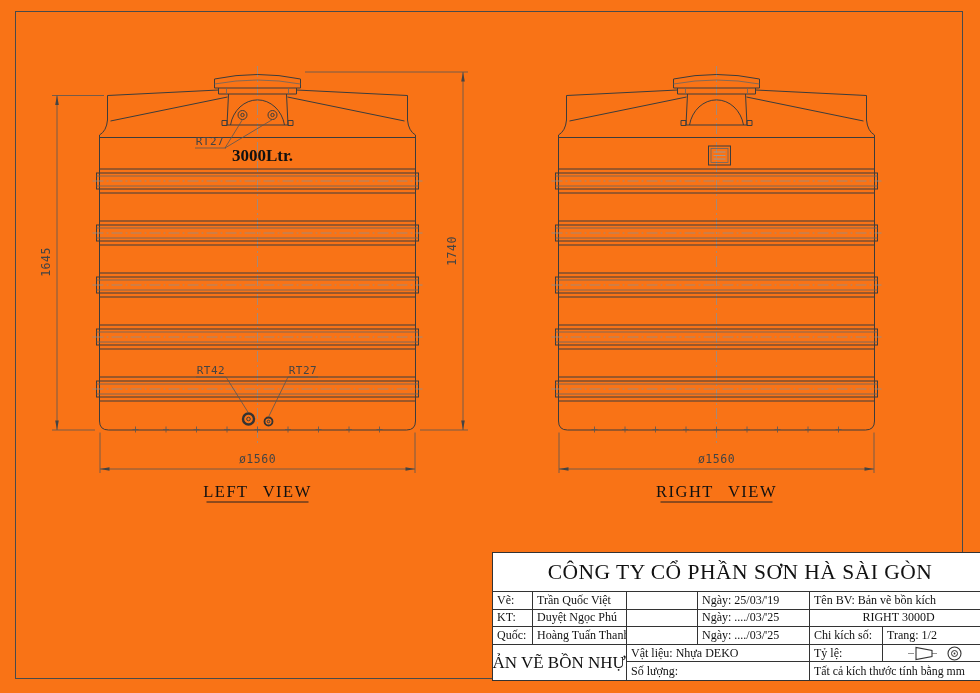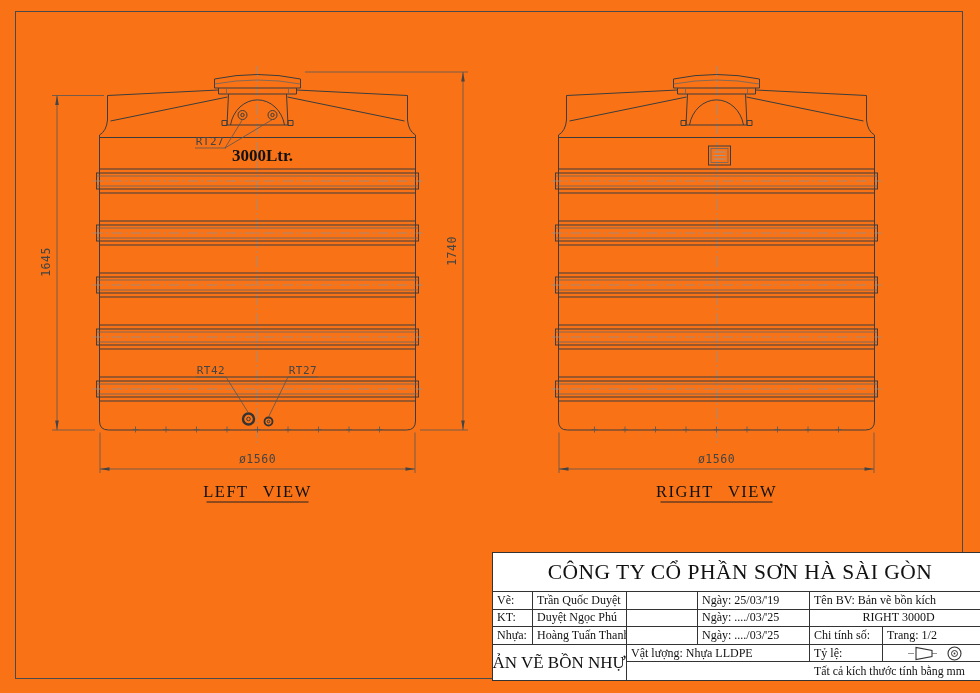--- a/index.html
+++ b/index.html
@@ -233,47 +233,48 @@
       <line x1="463" y1="72" x2="463" y2="430" stroke="#555" stroke-width="0.8" fill="none"></line>
       <polygon points="463,72 461.2,81.5 464.8,81.5" fill="#444"></polygon>
       <polygon points="463,430 461.2,420.5 464.8,420.5" fill="#444"></polygon>
       <text transform="translate(456,251) rotate(-90)" class="dim" text-anchor="middle">1740</text>
     </svg>
 
   <div class="tblock">
     <div class="tc center company no-r">CÔNG TY CỔ PHẦN SƠN HÀ SÀI GÒN</div>
 
     <div class="tc">Vẽ:</div>
-    <div class="tc">Trần Quốc Duyệt</div>
+    <div class="tc">Trần Quốc Việt</div>
     <div class="tc"></div>
     <div class="tc">Ngày: 25/03/'19</div>
     <div class="tc no-r" style="grid-column:5/7">Tên BV: Bản vẽ bồn kích</div>
 
     <div class="tc">KT:</div>
     <div class="tc">Duyệt Ngọc Phú</div>
     <div class="tc"></div>
     <div class="tc">Ngày: ..../03/'25</div>
     <div class="tc no-r center" style="grid-column:5/7">RIGHT 3000D</div>
 
-    <div class="tc">Nhựa:</div>
+    <div class="tc">Quốc:</div>
     <div class="tc">Hoàng Tuấn Thanh</div>
     <div class="tc"></div>
     <div class="tc">Ngày: ..../03/'25</div>
-    <div class="tc">Chi tính số:</div>
+    <div class="tc">Chi kích số:</div>
     <div class="tc no-r">Trang: 1/2</div>
 
     <div class="tc center doc-title no-b">BẢN VẼ BỒN NHỰA</div>
-    <div class="tc" style="grid-column:3/5">Vật lượng: Nhựa LLDPE</div>
+    <div class="tc" style="grid-column:3/5">Vật liệu: Nhựa DEKO</div>
     <div class="tc">Tỷ lệ:</div>
     <div class="tc no-r iconcell">
       <svg width="32" height="15" viewBox="0 0 32 15">
         <line x1="0" y1="7.5" x2="31" y2="7.5" stroke="#777" stroke-width="0.8" stroke-dasharray="6 2 1.5 2"></line>
         <polygon points="8,1.5 8,13.5 24,10.5 24,4.5" fill="#fff" stroke="#333" stroke-width="1.1"></polygon>
       </svg>
       <svg width="17" height="17" viewBox="0 0 17 17">
         <circle cx="8.5" cy="8.5" r="6.5" fill="none" stroke="#333" stroke-width="1.1"></circle>
         <circle cx="8.5" cy="8.5" r="3" fill="none" stroke="#333" stroke-width="1"></circle>
         <circle cx="8.5" cy="8.5" r="0.9" fill="#333"></circle>
       </svg>
     </div>
+    <div class="tc no-b" style="grid-column:3/5">Số lượng:</div>
     <div class="tc no-r no-b units" style="grid-column:5/7">Tất cả kích thước tính bằng mm</div>
   </div>
 </div>
 
 </body></html>

